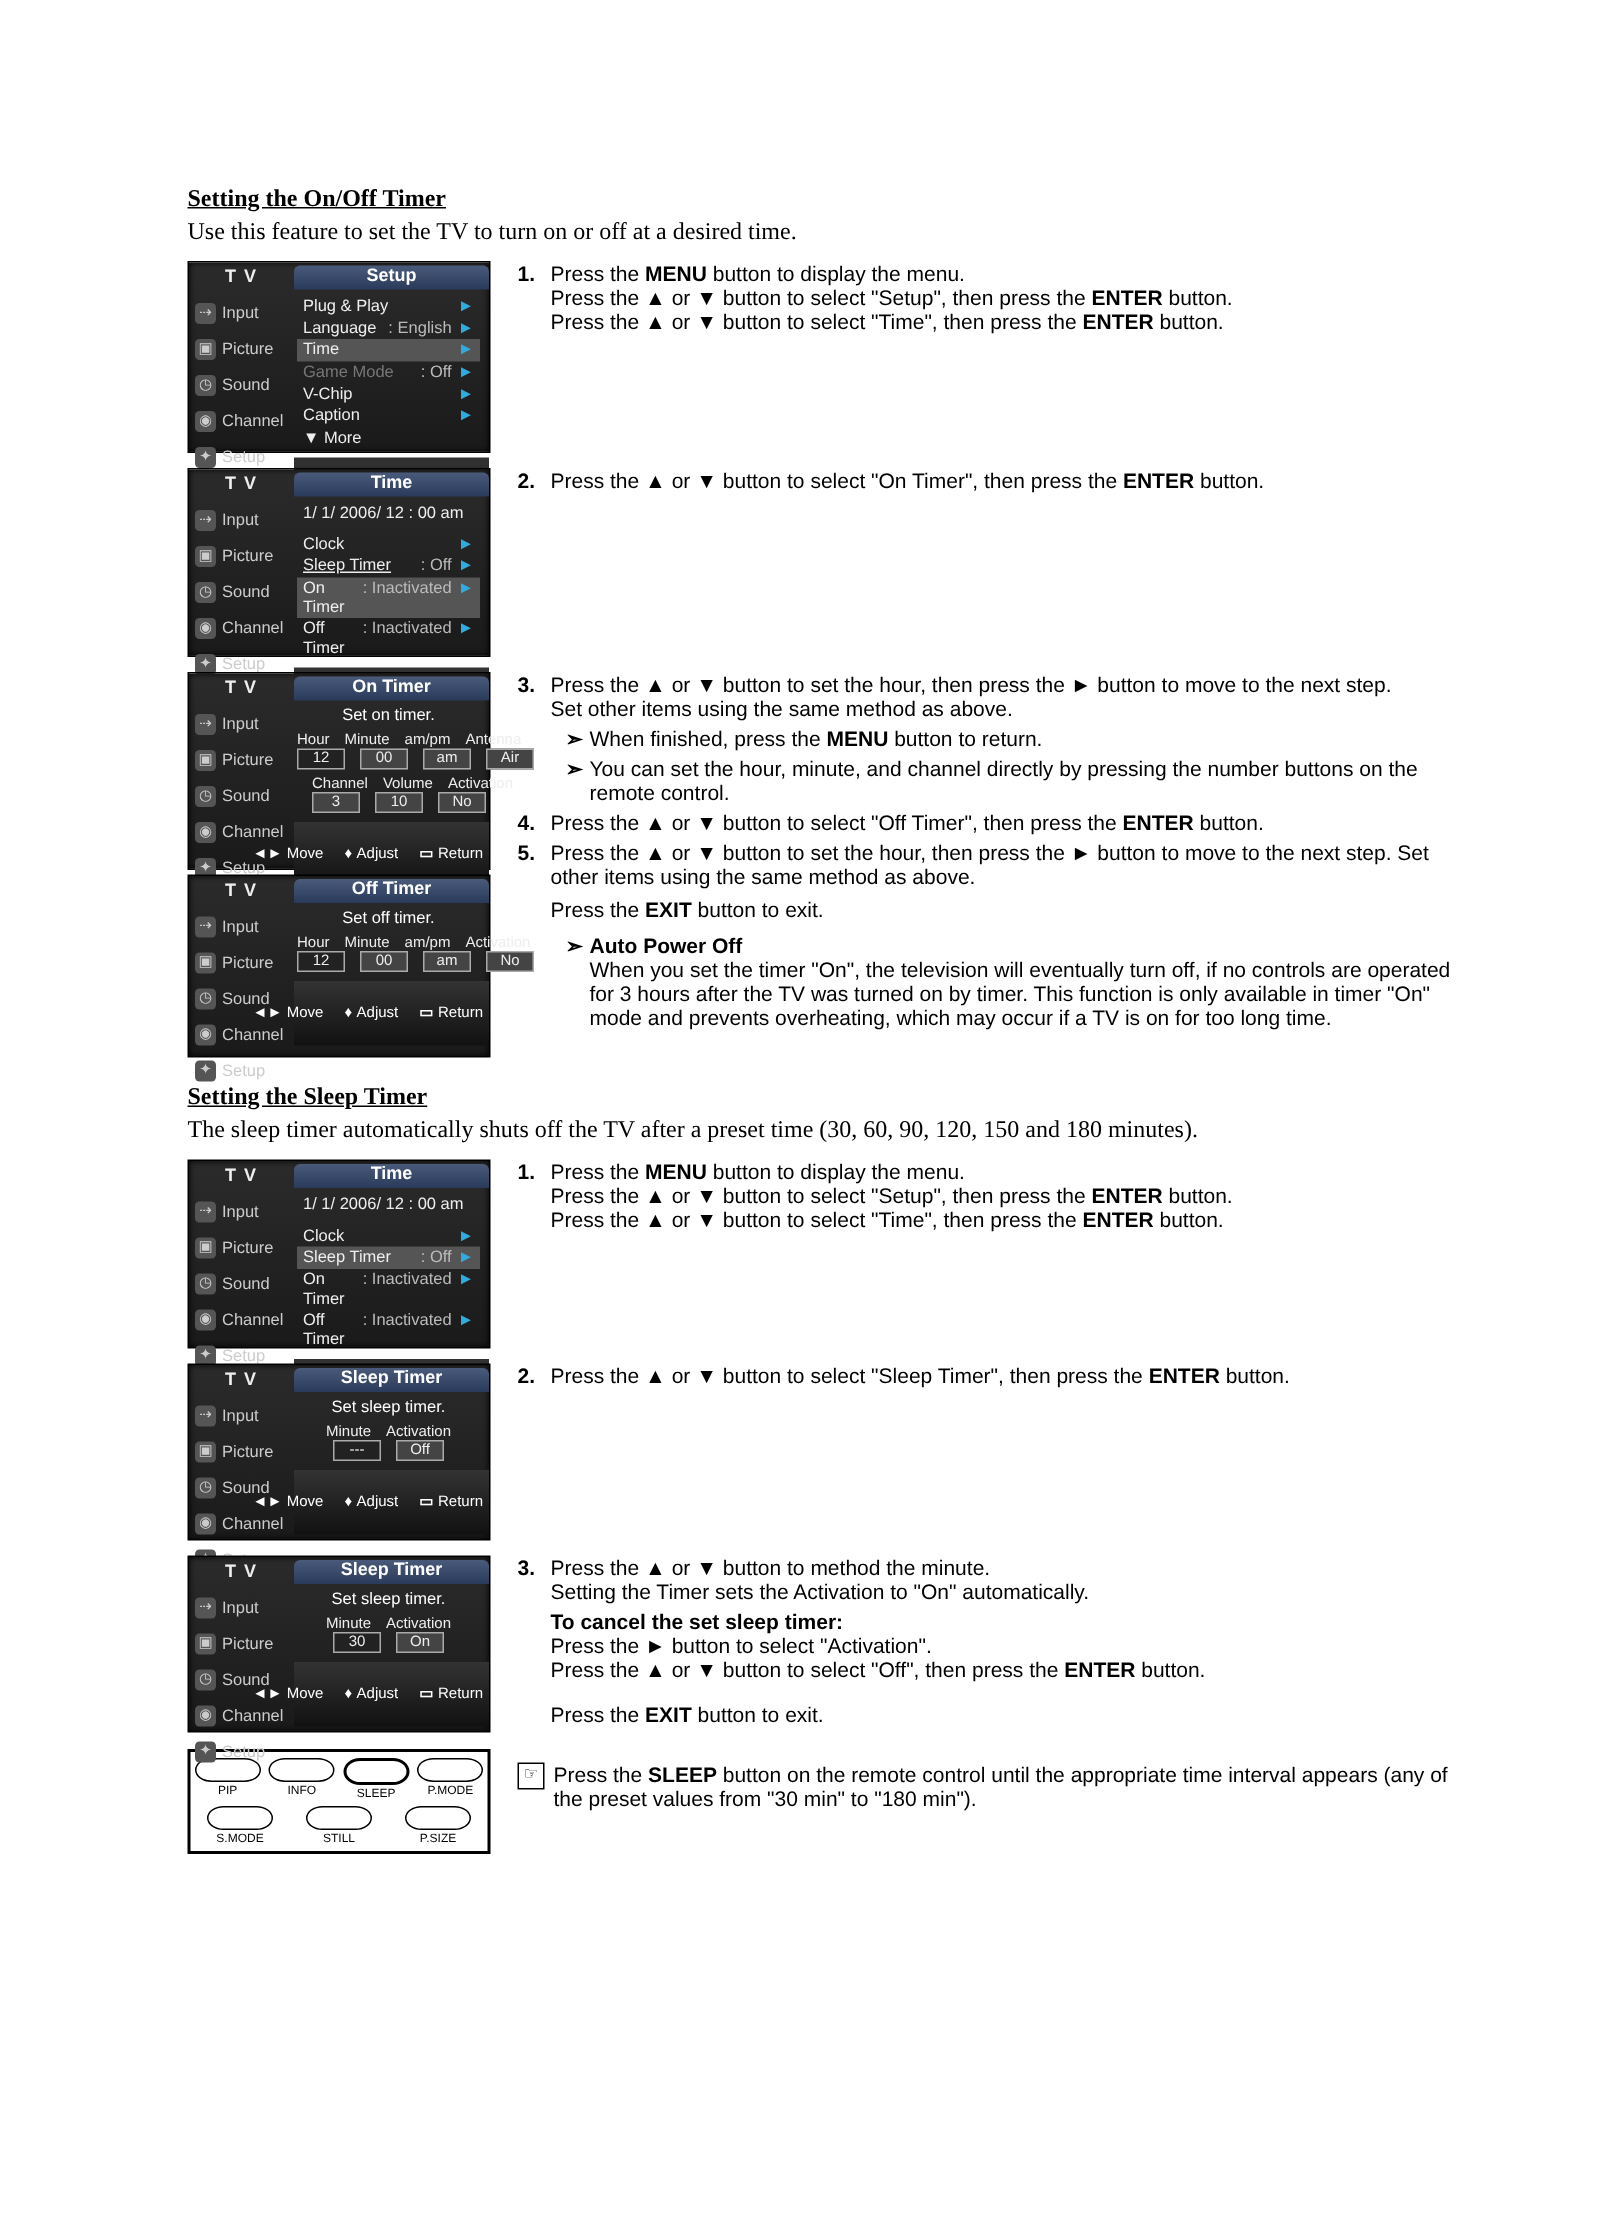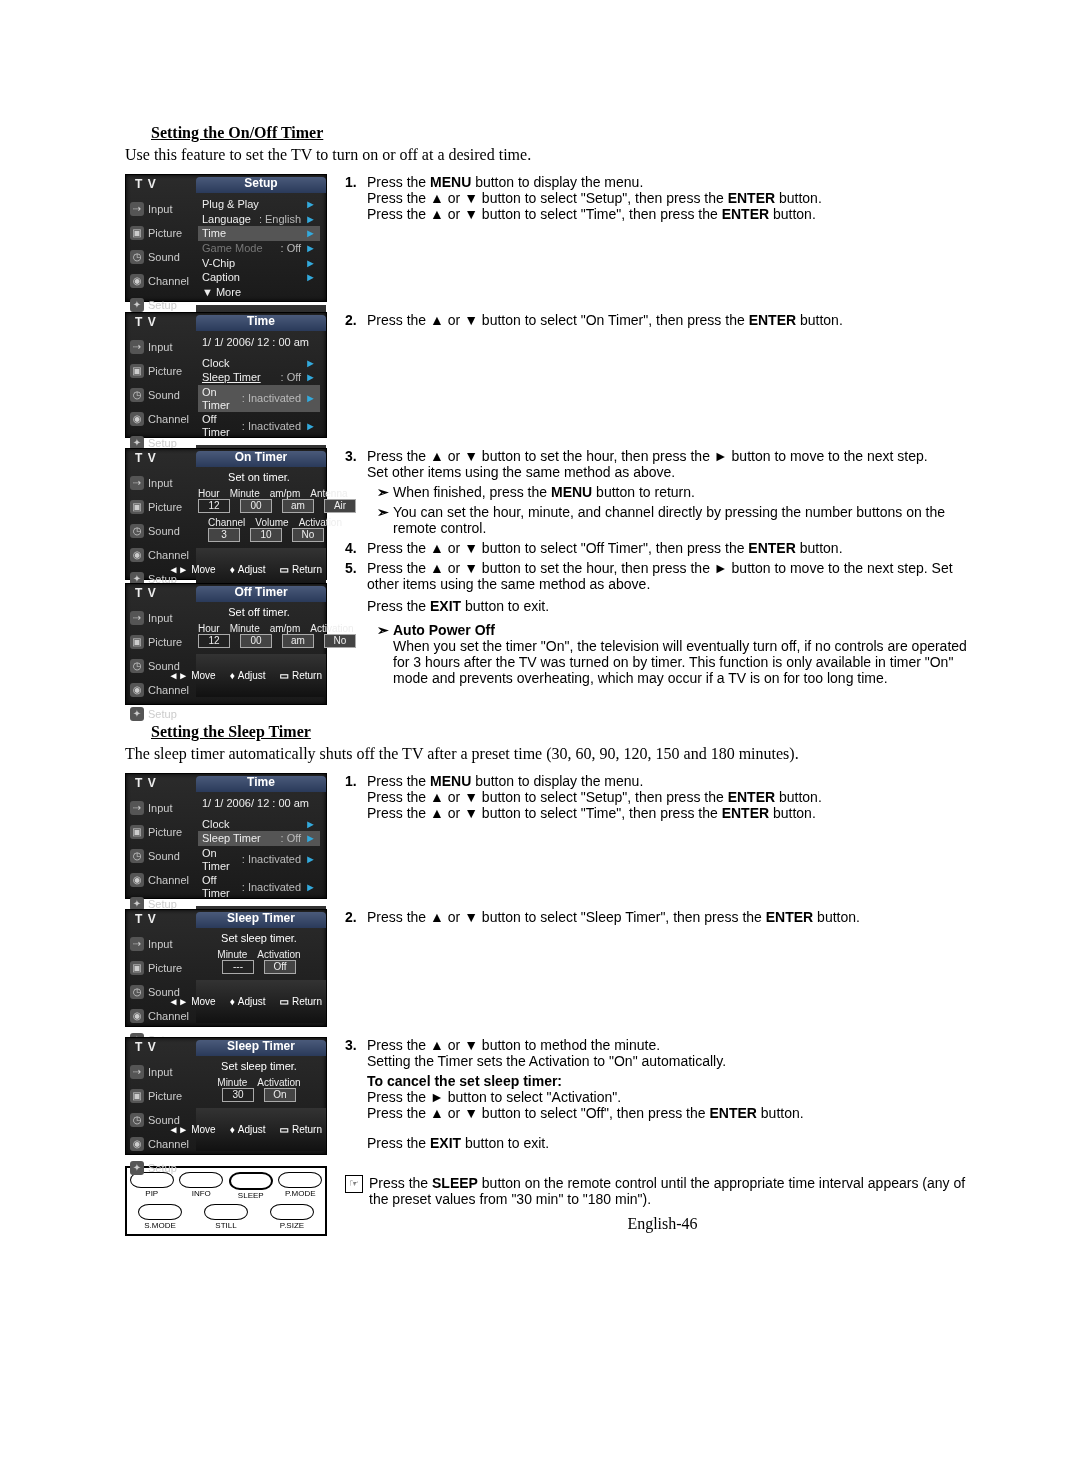--- a/index.html
+++ b/index.html
@@ -1,41 +1,41 @@
 <!DOCTYPE html>
 <html><head>
 <meta charset="utf-8">
 <style>
   html,body { margin:0; padding:0; background:#fff; font-family:"Times New Roman",Times,serif; color:#000; }
   #page { width:1080px; height:1478px; position:relative; box-sizing:border-box; padding:124px 100px 20px 125px; font-size:16px; }
-  .heading { font-weight:bold; text-decoration:underline; font-size:16px; margin-bottom:4px;margin-left:26px; }
+  .heading { font-weight:bold; text-decoration:underline; font-size:16px; margin-bottom:4px; }
   .intro { font-size:16px; margin-bottom:10px; }
   .row { display:flex; align-items:flex-start; gap:18px; margin-bottom:10px; }
   .shots { width:202px; flex:0 0 202px; display:flex; flex-direction:column; gap:3px; }
   .text-col { flex:1; font-family:Arial,Helvetica,sans-serif; font-size:14px; }
   ol.steps { list-style:none; padding:0; margin:0; }
   ol.steps > li { display:flex; margin-bottom:4px; }
   ol.steps > li > .num { flex:0 0 22px; font-weight:bold; }
   ol.steps > li > .body { flex:1; }
   .sub { margin-left:10px; margin-top:4px; display:flex; }
   .sub .arw { flex:0 0 16px; font-weight:bold; }
   .sub .sb { flex:1; }
   .bold { font-weight:bold; }
   .note-row { display:flex; gap:6px; margin-top:8px; }
   .note-row .note-icon { flex:0 0 16px; border:1px solid #000; height:16px; text-align:center; font-size:11px; line-height:14px; font-family:Arial; }
   .icon-inline { display:inline-block; }
   
   .osd { background:linear-gradient(#2b2b2b,#1a1a1a); border:1px solid #000; box-shadow:inset 0 0 4px #000; font-family:Arial,Helvetica,sans-serif; color:#eee; font-size:11px; line-height:1.15; position:relative; }
-  .osd .tvlabel { position:absolute; left:9px; top:3px; font-weight:bold; letter-spacing:1px; font-size:12px; }
+  .osd .tvlabel { position:absolute; left:24px; top:3px; font-weight:bold; letter-spacing:1px; font-size:12px; }
   .osd .title-bar { margin:2px 0 0 70px; height:16px; background:linear-gradient(#4a5a7a,#2a3a5a); text-align:center; font-weight:bold; color:#fff; border-radius:4px 4px 0 0; font-size:12px; }
   .osd .side { position:absolute; left:0; top:22px; width:68px; }
   .osd .side .s-item { display:flex; align-items:center; gap:4px; padding:5px 4px; font-size:11px; color:#ccc; }
   .osd .side .s-item .ic{ width:14px;height:14px;background:#555;border-radius:3px;display:flex;align-items:center;justify-content:center;font-size:10px;}
   .osd .content { margin-left:70px; padding:4px 6px 2px 2px; }
-  .menu-item { display:flex; align-items:center; justify-content:space-between; padding:1px 4px; }
+  .menu-item { display:flex; align-items:flex-start; justify-content:space-between; padding:1px 4px; }
   .menu-item .lbl { flex:1; }
   .menu-item .val { color:#bbb; }
   .menu-arrow { color:#3ad; font-weight:bold; margin-left:4px; }
   .highlight { background:#555; }
   .muted { color:#777; }
   .osd .footer { margin:4px 0 0 70px; background:linear-gradient(#333,#111); font-size:10px; color:#fff; padding:16px 4px; display:flex; justify-content:flex-end; gap:14px; }
   .osd .footer span .sym{font-weight:bold;margin-right:3px;}
   .prompt { text-align:center; color:#fff; font-weight:normal; margin-bottom:4px; }
   .timer-grid .hdr, .timer-grid .grow { display:flex; gap:10px; justify-content:flex-start; }
   .timer-grid .hdr div, .timer-grid .grow div { flex:1; text-align:center; font-size:10px; }
@@ -576,17 +576,16 @@
           </li>
         </ol>
 
       <div class="note-row" style="margin-top:24px">
         <span class="note-icon">☞</span>
         <span>
           <span>Press the </span><span class="bold">SLEEP</span><span> button on the remote control until the appropriate time interval appears (any of the preset values from "30 min" to "180 min").</span>
         </span>
       </div>
 
-      <div class="pagenum">English-46</div>
     </div>
   </div>
 
 </div>
 
 </body></html>

